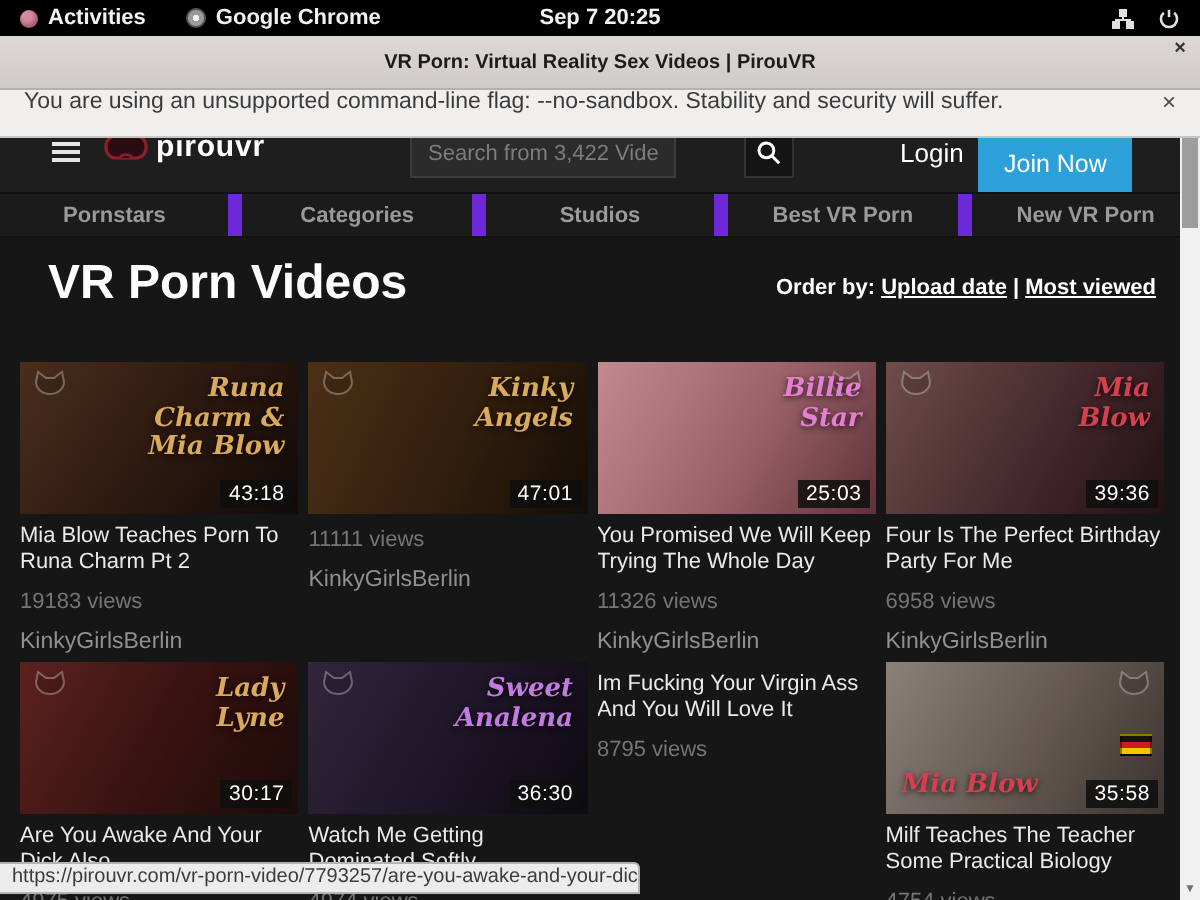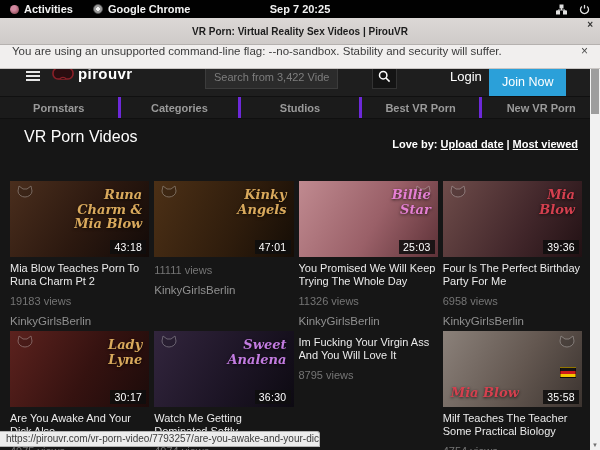--- a/index.html
+++ b/index.html
@@ -51,24 +51,24 @@
   .search-btn { position:absolute; left:372px; top:7px; width:25px; height:25px; background:#141414;
                 border:1px solid #333; display:flex; align-items:center; justify-content:center; cursor:pointer; }
   .login { position:absolute; left:450px; top:12px; color:#fff; font-size:13px; cursor:pointer; }
   .join { position:absolute; left:489px; top:6px; height:37px; padding:0 13px; background:#2ba0d9;
           color:#fff; font-size:12.5px; border:none; border-radius:3px; display:flex;
           align-items:center; cursor:pointer; font-family:"Liberation Sans",sans-serif; }
 
   .menubar { position:absolute; top:39px; left:0; right:0; height:23px; background:#1b1b1b;
              border-top:1px solid #101010; border-bottom:1px solid #101010; display:flex; }
   .menu-item { flex:1; display:flex; align-items:center; justify-content:center;
-               font-size:11px; font-weight:bold; color:#9a9a9a; border-right:3px solid #6d28d9; cursor:pointer; }
+               font-size:11px; font-weight:bold; color:#9a9a9a; border-right:7px solid #6d28d9; cursor:pointer; }
   .menu-item:last-child { border-right:none; }
 
-  .page-title { position:absolute; left:24px; top:71px; font-size:16px; color:#fdfdfd; font-weight:400; }
+  .page-title { position:absolute; left:24px; top:71px; font-size:24px; color:#fdfdfd; font-weight:700; }
   .order-by { position:absolute; right:22px; top:81px; font-size:11px; font-weight:bold; color:#fff; }
   .order-by a { color:#fff; text-decoration:underline; cursor:pointer; }
   .order-sep { margin:0 3px; }
 
   .grid { position:absolute; left:10px; right:18px; top:124px; display:grid;
           grid-template-columns:repeat(4,1fr); column-gap:5px; row-gap:12px; }
   .card { height:138px; }
   .thumb { position:relative; height:76px; overflow:hidden; cursor:pointer; }
   .t1 { background:linear-gradient(125deg,#4a2e1d 0%,#2b180f 55%,#120a08 100%);padding-left:28px; }
   .t2 { background:linear-gradient(115deg,#4c3016 0%,#2e1c0c 60%,#150d06 100%); }
@@ -185,21 +185,21 @@
     <div class="menubar">
       <div class="menu-item">Pornstars</div>
       <div class="menu-item">Categories</div>
       <div class="menu-item">Studios</div>
       <div class="menu-item">Best VR Porn</div>
       <div class="menu-item">New VR Porn</div>
     </div>
 
     <h1 class="page-title">VR Porn Videos</h1>
     <div class="order-by">
-      <span>Love by:</span>
+      <span>Order by:</span>
       <a>Upload date</a><span class="order-sep">|</span><a>Most viewed</a>
     </div>
 
     <div class="grid">
 
       <div class="card">
         <div class="thumb t1">
           <span class="wm"><svg width="20" height="18" viewBox="0 0 20 18">
                 <path d="M3 6L4 1l4 3h4l4-3 1 5a7 6 0 1 1-14 0z" fill="rgba(10,10,10,.4)" stroke="#cfcfcf" stroke-width="1"></path>
               </svg></span>

